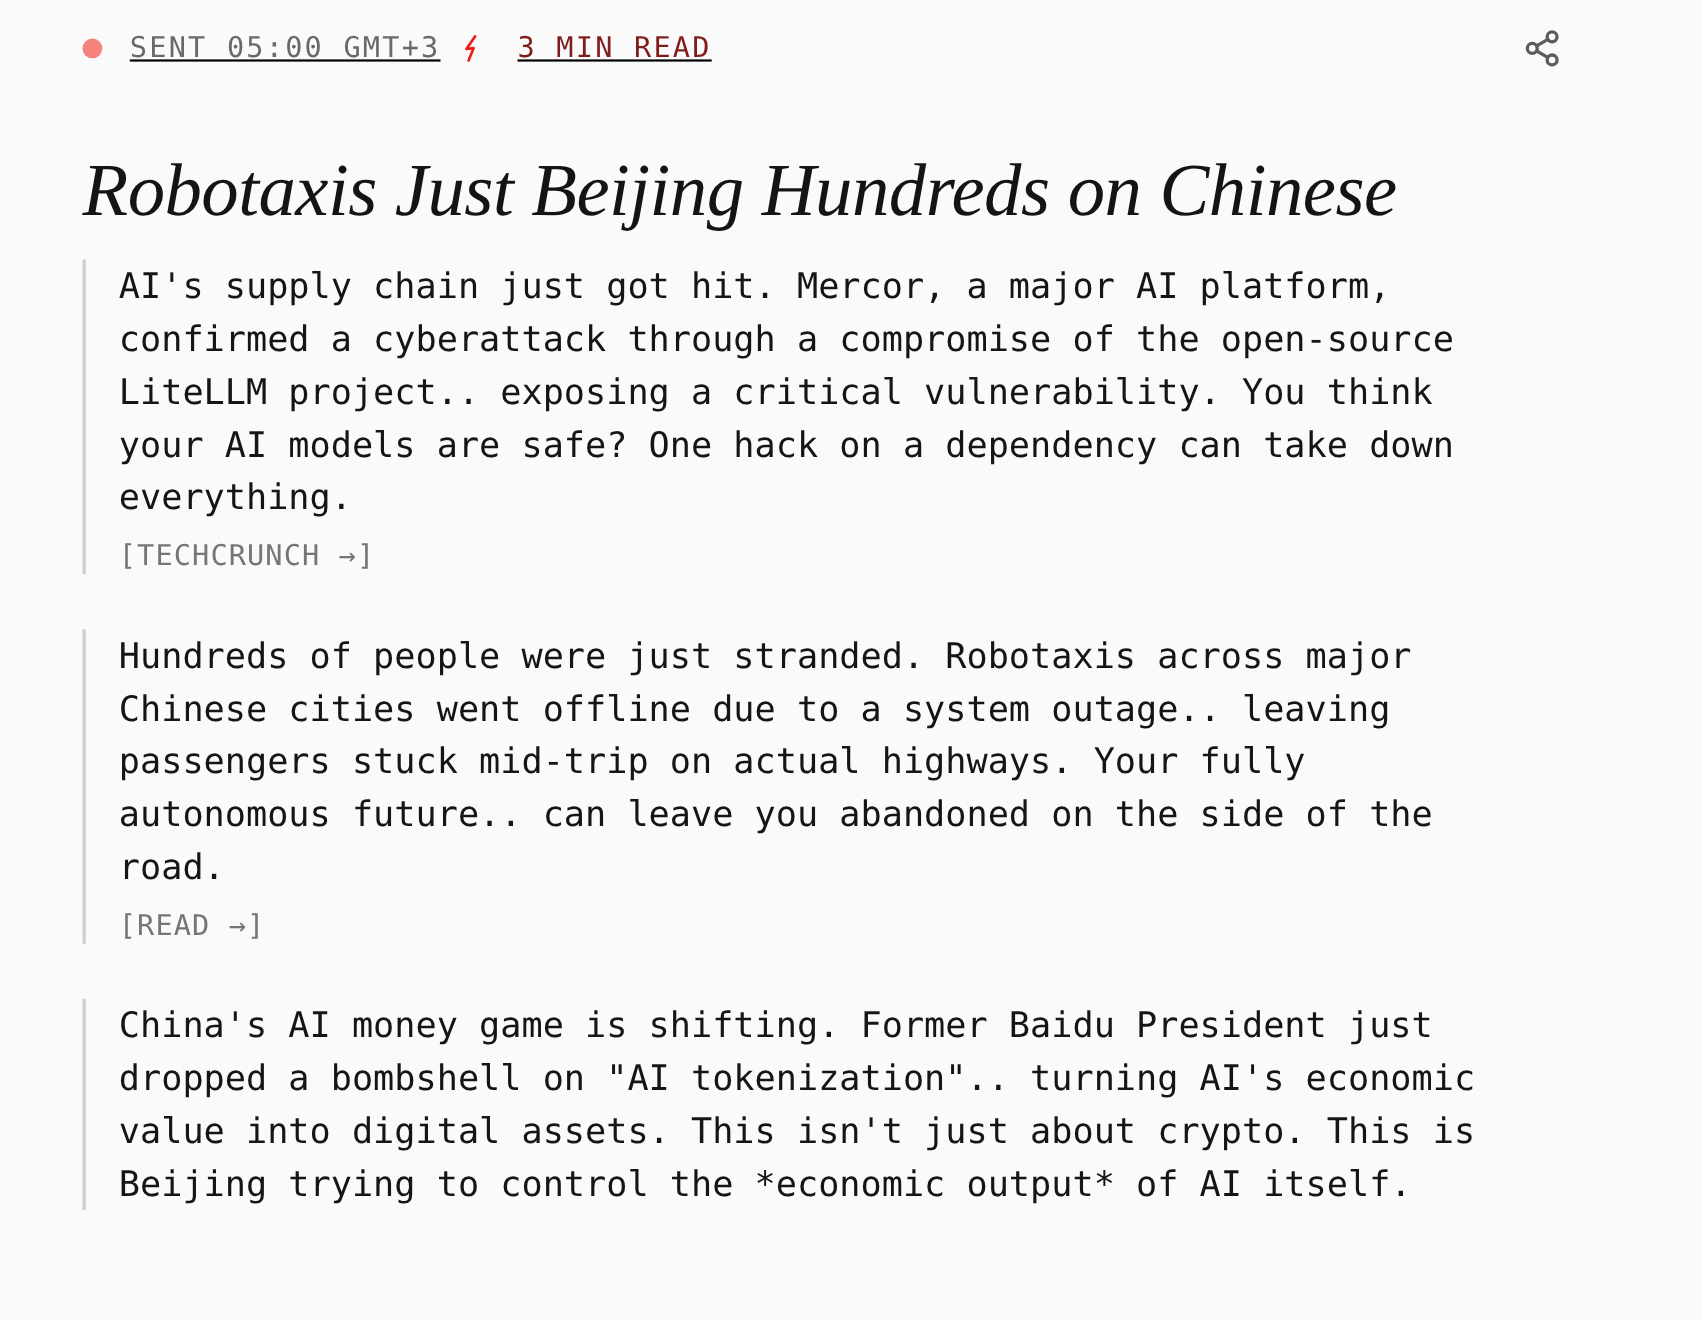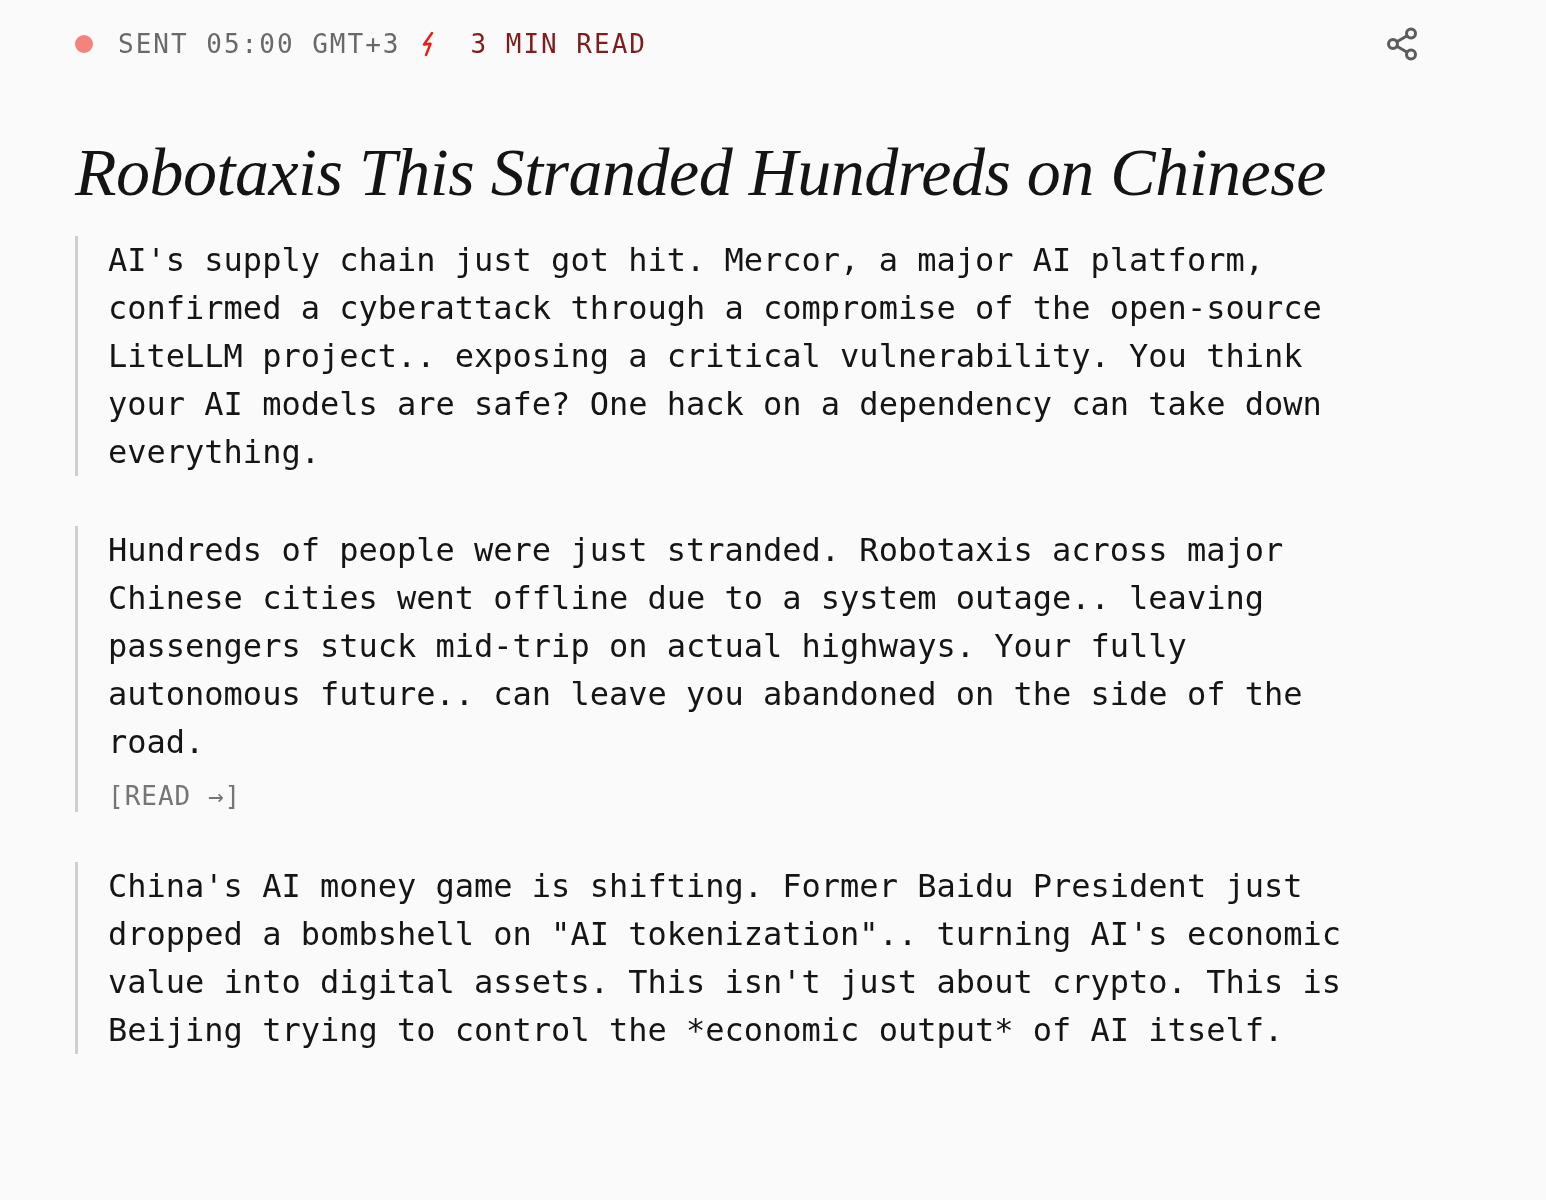--- a/index.html
+++ b/index.html
@@ -19,20 +19,21 @@
   
   .topbar {
     display: flex;
     justify-content: space-between;
     align-items: center;
     height: 36px;
   }
   .topbar-left {
     display: flex;
     align-items: center;
+    text-decoration: underline;
   }
   .status-dot {
     width: 18px;
     height: 18px;
     border-radius: 50%;
     background: #f4837d;
     flex: 0 0 auto;
   }
   .sent-label {
     margin-left: 25px;
@@ -125,25 +126,26 @@
           <circle cx="6" cy="12" r="3"></circle>
           <circle cx="18" cy="19" r="3"></circle>
           <line x1="8.59" y1="13.51" x2="15.42" y2="17.49"></line>
           <line x1="15.41" y1="6.51" x2="8.59" y2="10.49"></line>
         </svg>
       </span>
     </button>
   </div>
 
   <h1 class="title">
-    <span class="title-line">Robotaxis This Stranded Hundreds on Chinese</span>
+    <span class="title-line">Robotaxis Just Beijing Hundreds on Chinese</span>
   </h1>
 
   <blockquote class="news-block">
     <p class="news-text">AI's supply chain just got hit. Mercor, a major AI platform, confirmed a cyberattack through a compromise of the open-source LiteLLM project.. exposing a critical vulnerability. You think your AI models are safe? One hack on a dependency can take down everything.</p>
+    <a class="news-source">[TECHCRUNCH →]</a>
   </blockquote>
 
   <blockquote class="news-block">
     <p class="news-text">Hundreds of people were just stranded. Robotaxis across major Chinese cities went offline due to a system outage.. leaving passengers stuck mid-trip on actual highways. Your fully autonomous future.. can leave you abandoned on the side of the road.</p>
     <a class="news-source">[READ →]</a>
   </blockquote>
 
   <blockquote class="news-block">
     <p class="news-text">China's AI money game is shifting. Former Baidu President just dropped a bombshell on "AI tokenization".. turning AI's economic value into digital assets. This isn't just about crypto. This is Beijing trying to control the *economic output* of AI itself.</p>
   </blockquote>

